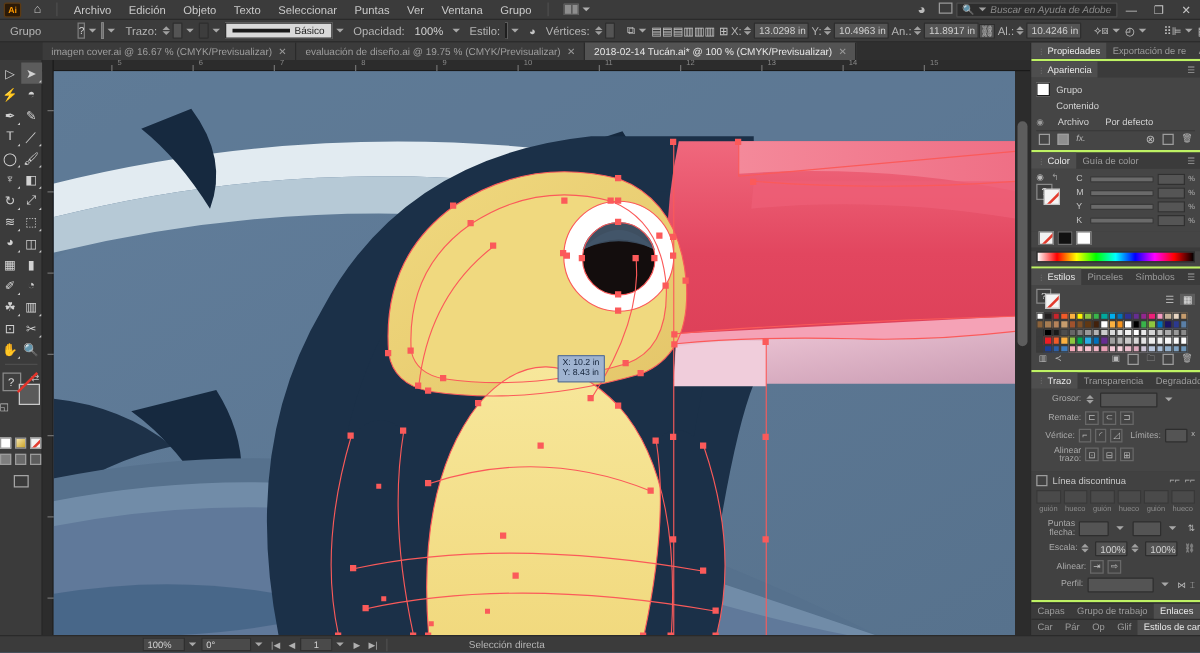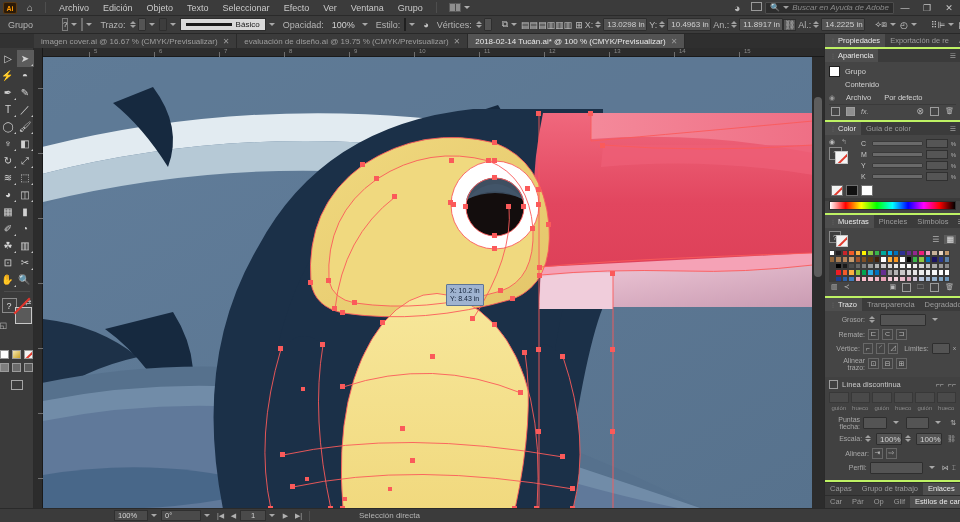--- a/index.html
+++ b/index.html
@@ -202,21 +202,21 @@
 
   <div class="menubar">
     <div class="ai-logo">Ai</div>
     <div class="home-icon">⌂</div>
     <div class="menusep"></div>
     <div class="menu-item">Archivo</div>
     <div class="menu-item">Edición</div>
     <div class="menu-item">Objeto</div>
     <div class="menu-item">Texto</div>
     <div class="menu-item">Seleccionar</div>
-    <div class="menu-item">Efecto</div>
+    <div class="menu-item">Puntas</div>
     <div class="menu-item">Ver</div>
     <div class="menu-item">Ventana</div>
     <div class="menu-item">Grupo</div>
     <div class="menusep"></div>
     <div class="ws-switch">
       <div class="ws-box"></div>
       <div class="caret"></div>
     </div>
     <div class="mb-right">
       <div class="cc-icon">◕</div>
@@ -295,21 +295,21 @@
         <i></i>
         <i></i>
       </div>
     <div class="field" style="width:44px">11.8917 in</div>
     <div class="icon-btn" style="background:#555;border:1px solid #2e2e2e;width:13px;height:12px">⛓</div>
     <div class="cb-label" style="padding:0 2px">Al.:</div>
     <div class="stepper">
         <i></i>
         <i></i>
       </div>
-    <div class="field" style="width:44px">14.2225 in</div>
+    <div class="field" style="width:44px">10.4246 in</div>
     <div class="cb-sep"></div>
     <div class="icon-btn">⟡</div>
     <div class="icon-btn">⧈</div>
     <div class="mini-caret"></div>
     <div class="icon-btn">◴</div>
     <div class="mini-caret"></div>
     <div class="cb-sep"></div>
     <div class="icon-btn">⠿</div>
     <div class="icon-btn">⊫</div>
     <div class="mini-caret"></div>
@@ -713,21 +713,21 @@
       </div>
       <div class="pbody" style="padding-top:0">
         <div class="spectrum"></div>
       </div>
     </div>
 
     <div class="panel">
       <div class="tabstrip">
         <div class="ptab active">
           <span class="grip">⋮</span>
-          <span>Muestras</span>
+          <span>Estilos</span>
         </div>
         <div class="ptab">Pinceles</div>
         <div class="ptab">Símbolos</div>
         <div class="pmenu">☰</div>
       </div>
       <div class="pbody">
         <div style="display:flex;align-items:center;margin-bottom:3px">
           <div style="position:relative;width:26px;height:16px">
             <div style="position:absolute;left:0;top:0;width:12px;height:12px;background:#3f3f3f;border:1px solid #8a8a8a;color:#ddd;font-size:7px;text-align:center;line-height:11px">?</div>
             <div style="position:absolute;left:7px;top:4px;width:12px;height:12px;background:#f4f4f4;border:1px solid #c6c6c6;overflow:hidden">
@@ -992,16 +992,16 @@
     <div class="mini-caret"></div>
     <div class="sb-field" style="width:40px">0°</div>
     <div class="mini-caret"></div>
     <div class="nav-btn">|◀</div>
     <div class="nav-btn">◀</div>
     <div class="sb-field" style="width:26px;justify-content:center">1</div>
     <div class="mini-caret"></div>
     <div class="nav-btn">▶</div>
     <div class="nav-btn">▶|</div>
     <div class="sb-sep"></div>
-    <div class="sb-sel" style="margin-left:40px">Selección directa</div>
+    <div class="sb-sel" style="margin-left:56px">Selección directa</div>
   </div>
 
 </div>
 
 </body></html>

